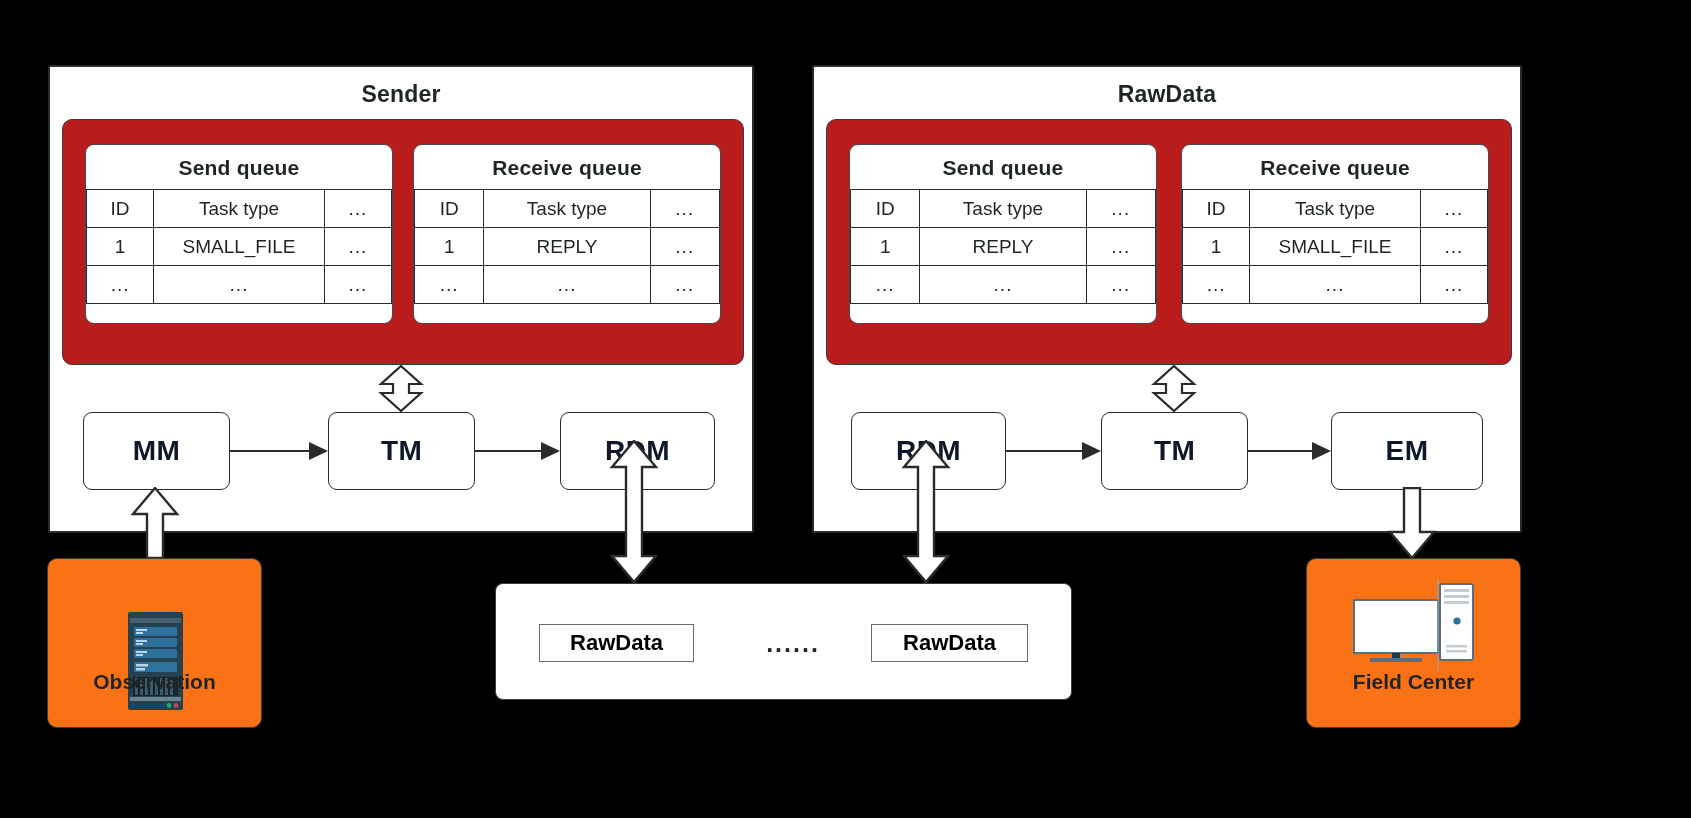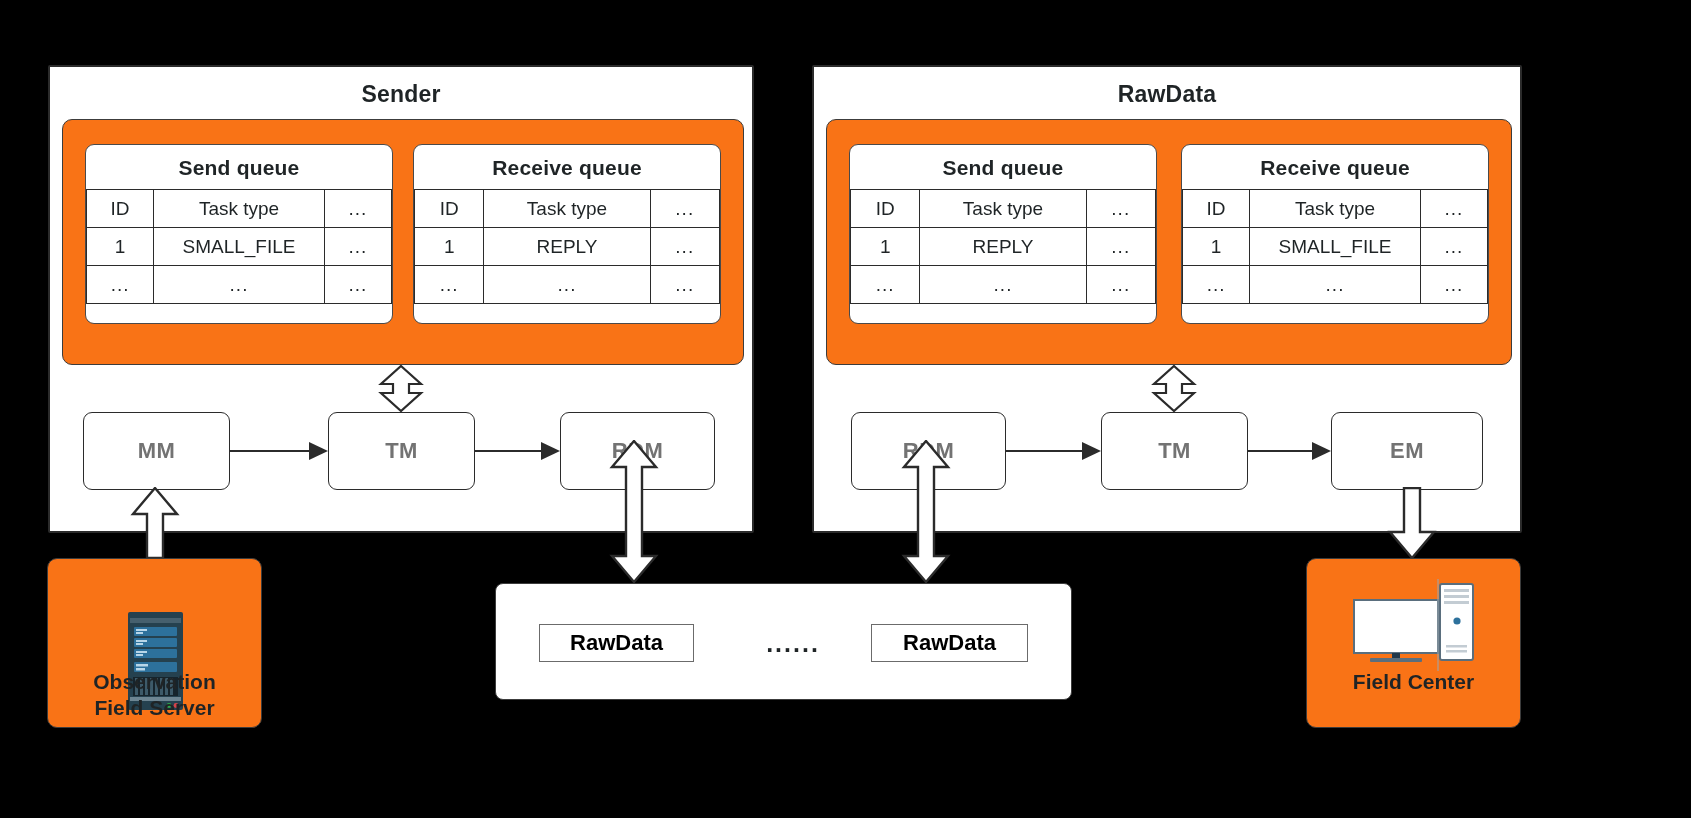--- a/index.html
+++ b/index.html
@@ -38,21 +38,21 @@
     top: 14px;
     text-align: center;
     font-size: 23px;
     font-weight: bold;
     letter-spacing: .2px;
     color: #1f2426;
   }
 
   
   .queue-frame {
-    background: #f97316;
+    background: #b91c1c;
     border: 1.6px solid #3c3c3c;
     border-radius: 10px;
   }
 
   
   .queue-card {
     background: #ffffff;
     border: 1.6px solid #4a4a4a;
     border-radius: 9px;
   }
@@ -88,23 +88,23 @@
   td.ell-cell  { font-size: 17px; letter-spacing: 1px; }
 
   
   .module-box {
     background: #ffffff;
     border: 1.8px solid #2b2b2b;
     border-radius: 9px;
     display: flex;
     align-items: center;
     justify-content: center;
-    font-size: 22px;
-    font-weight: bold;
-    color: #737373;
+    font-size: 28px;
+    font-weight: bold;
+    color: #0f172a;
     letter-spacing: .4px;
   }
 
   
   .flow-arrow { position: absolute; height: 20px; }
   .flow-arrow .shaft {
     position: absolute;
     left: 0;
     top: 9px;
     height: 2.4px;
@@ -393,21 +393,20 @@
         <rect x="38" y="67" width="3" height="17" fill="#3d5a69"></rect>
         <rect x="43" y="67" width="3" height="17" fill="#3d5a69"></rect>
 
         <rect x="3" y="86" width="51" height="4" fill="#6d8592"></rect>
         <circle cx="42" cy="94.5" r="2.4" fill="#2fa94a"></circle>
         <circle cx="49" cy="94.5" r="2.4" fill="#d6434a"></circle>
       </svg>
     </div>
     <div class="endpoint-label" style="top:110px;">
       <div>Observation</div>
-      <div>Field Server</div>
     </div>
   </div>
 
   <div class="abs endpoint-card" style="left:1306px; top:541px; width:215px; height:170px;">
     <div class="endpoint-icon" style="left:44px; top:20px; width:126px; height:92px;">
       <svg width="126" height="92" viewBox="0 0 126 92">
 
         <rect x="3" y="21" width="84" height="53" fill="#ffffff" stroke="#5a6e7d" stroke-width="2"></rect>
 
         <rect x="41" y="74" width="8" height="7" fill="#22384a"></rect>

